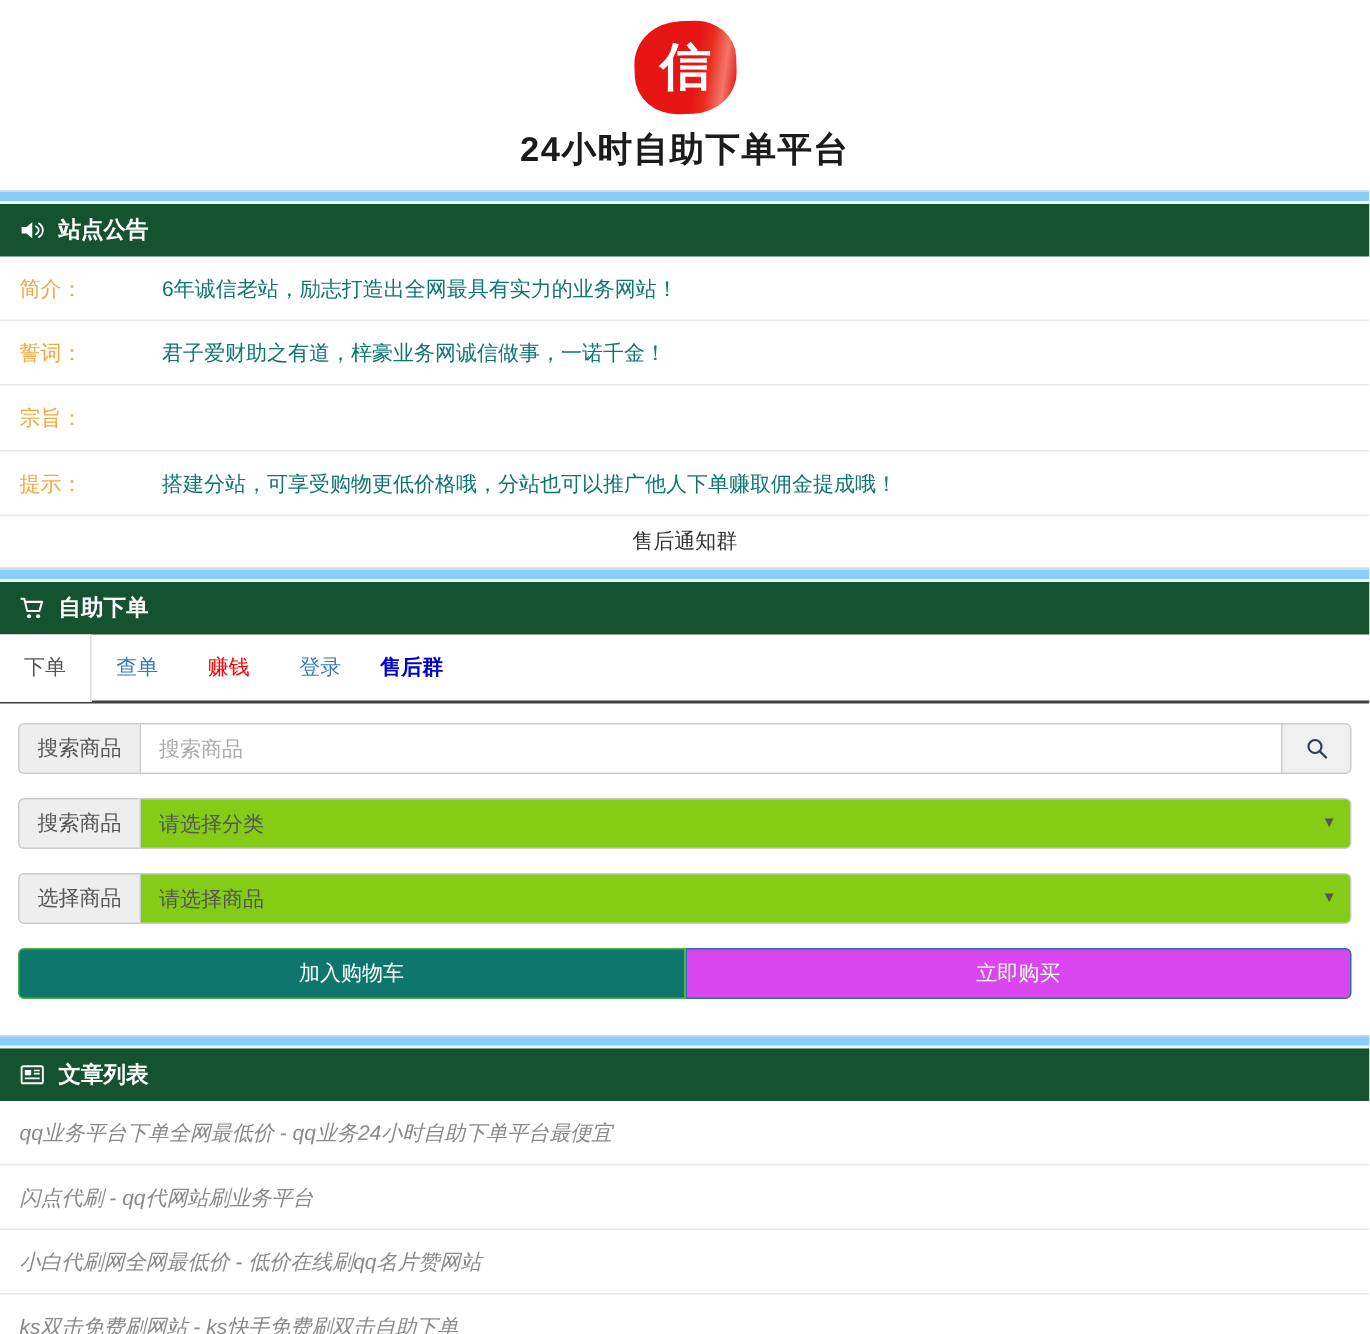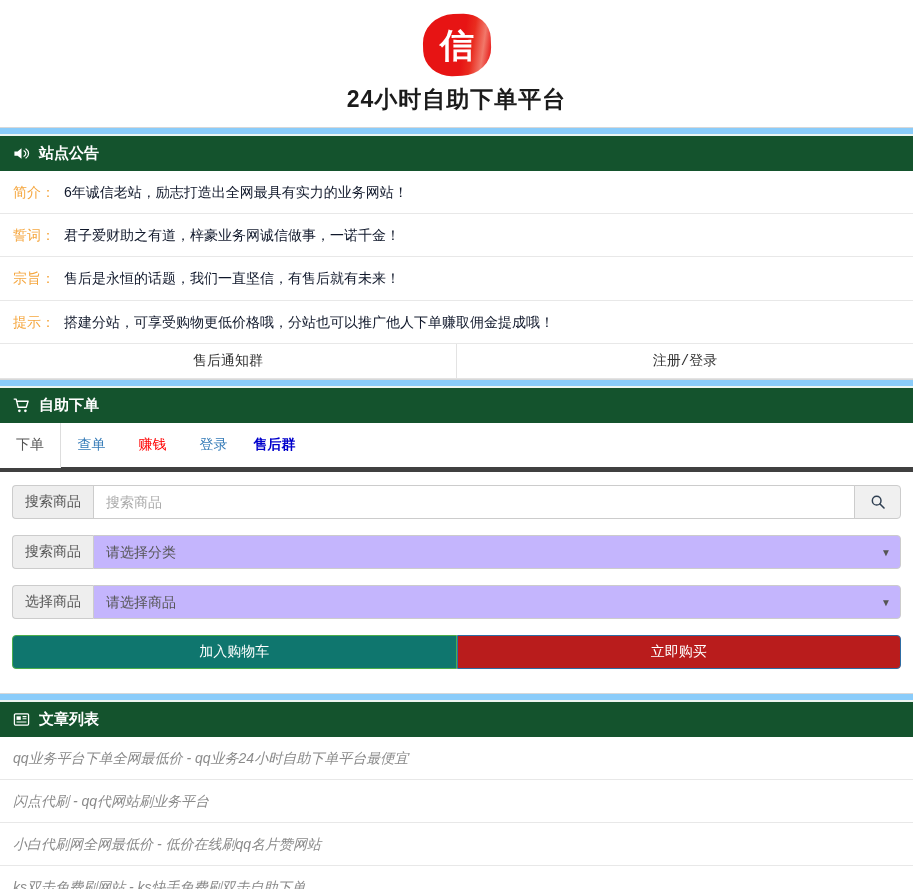--- a/index.html
+++ b/index.html
@@ -46,32 +46,32 @@
 
   
   .ann-row {
     display:flex;
     padding:12px 13px;
     font-size:14px;
     border-bottom:1px solid #e8e8e8;
     line-height:1.3;
   }
   .ann-label { color:#f5a63e; margin-right:9px; white-space:nowrap; }
-  .ann-text { color:#0f172a; }
+  .ann-text { color:#0f766e;margin-left:44px; }
 
   .quick-links { display:flex; border-bottom:1px solid #e3e3e3;font-family:Liberation Mono, monospace; }
   .quick-link {
     flex:1; text-align:center; padding:8px 0;
     font-size:14px; color:#333; cursor:pointer;
   }
   .quick-link + .quick-link { border-left:1px solid #e3e3e3; }
   .quick-link.red { color:#ff0000; }
 
   
-  .tabs { display:flex; border-bottom:5px solid #404040; font-size:14px; }
+  .tabs { display:flex; border-bottom:2px solid #404040; font-size:14px; }
   .tab {
     width:61px; text-align:center; padding:13px 0;
     cursor:pointer;
   }
   .tab.active {
     background:#fff; color:#555;
     border-right:1px solid #ddd;
     margin-bottom:-1px; border-bottom:1px solid #fff;
   }
   .tab.link { color:#337ab7; }
@@ -98,33 +98,33 @@
     background:#f0f0f0; border:1px solid #ccc;
     border-radius:0 4px 4px 0;
     display:flex; align-items:center; justify-content:center;
     cursor:pointer;
   }
   .ig-select-wrap { flex:1; position:relative; }
   .ig-select {
     width:100%; height:100%;
     -webkit-appearance:none; appearance:none;
     border:1px solid #ccc; border-radius:0 4px 4px 0;
-    background:#c4b5fd; color:#555;
+    background:#84cc16; color:#555;
     padding:0 26px 0 12px; font-size:14px; outline:none;
     font-family:"Liberation Sans", sans-serif;
   }
   .ig-caret {
     position:absolute; right:10px; top:50%; transform:translateY(-50%);
     font-size:10px; color:#555; pointer-events:none;
   }
 
   .action-row { display:flex; height:34px; }
   .btn { flex:1; color:#fff; font-size:14px; cursor:pointer; font-family:"Liberation Sans", sans-serif; }
   .btn-add { background:#0f766e; border:1px solid #4cae4c; border-radius:4px 0 0 4px; }
-  .btn-buy { background:#b91c1c; border:1px solid #2e6da4; border-radius:0 4px 4px 0; }
+  .btn-buy { background:#d946ef; border:1px solid #2e6da4; border-radius:0 4px 4px 0; }
 
   
   .article-row {
     padding:12px 13px; font-size:14px; color:#8a8a8a;
     border-bottom:1px solid #e8e8e8; cursor:pointer; line-height:1.3;font-style:italic;
   }
 </style>
 <title>24小时自助下单平台</title></head>
 <body>
 
@@ -150,30 +150,28 @@
 <div class="ann-row">
   <span class="ann-label">简介：</span>
   <span class="ann-text">6年诚信老站，励志打造出全网最具有实力的业务网站！</span>
 </div>
 <div class="ann-row">
   <span class="ann-label">誓词：</span>
   <span class="ann-text">君子爱财助之有道，梓豪业务网诚信做事，一诺千金！</span>
 </div>
 <div class="ann-row">
   <span class="ann-label">宗旨：</span>
-  <span class="ann-text">售后是永恒的话题，我们一直坚信，有售后就有未来！</span>
 </div>
 <div class="ann-row">
   <span class="ann-label">提示：</span>
   <span class="ann-text">搭建分站，可享受购物更低价格哦，分站也可以推广他人下单赚取佣金提成哦！</span>
 </div>
 
 <div class="quick-links">
   <div class="quick-link">售后通知群</div>
-  <div class="quick-link">注册/登录</div>
 </div>
 
 <div class="section-strip"></div>
 <div class="section-bar">
   <span class="bar-icon">
     <svg width="17" height="17" viewBox="0 0 24 24">
         <path d="M1 3h3.5l2.8 11.5h11.4l2.6-8.5H6" stroke="#fff" stroke-width="1.9" fill="none" stroke-linejoin="round"></path>
         <circle cx="9" cy="19.5" r="1.9" fill="#fff"></circle>
         <circle cx="17.5" cy="19.5" r="1.9" fill="#fff"></circle>
       </svg>

